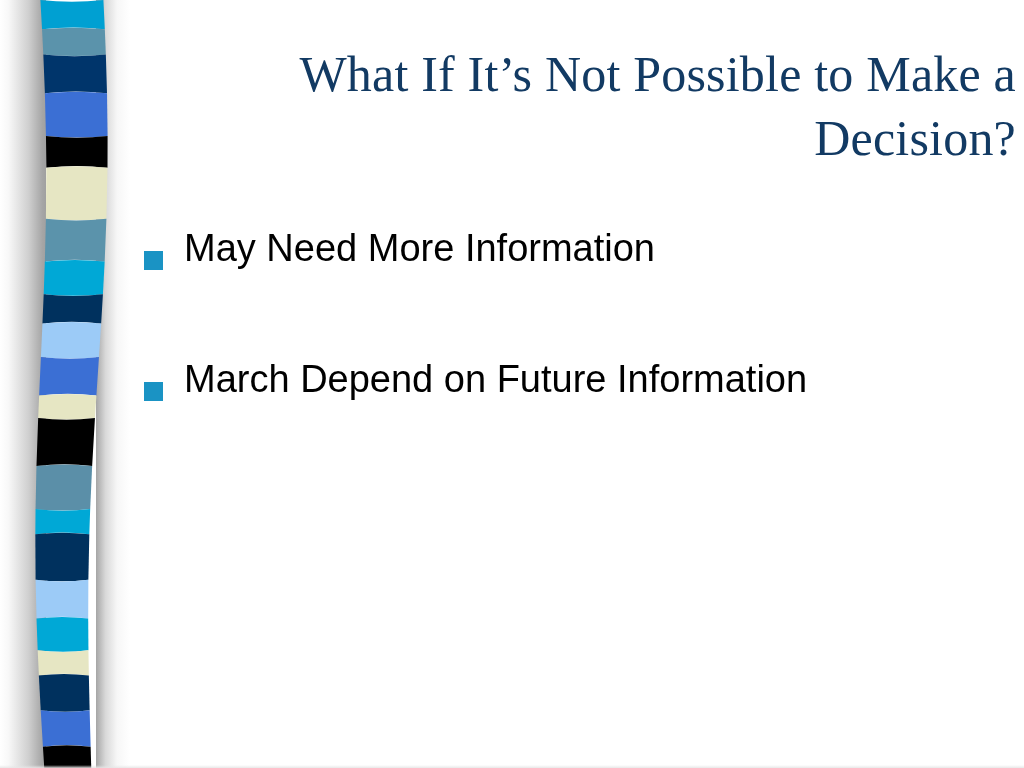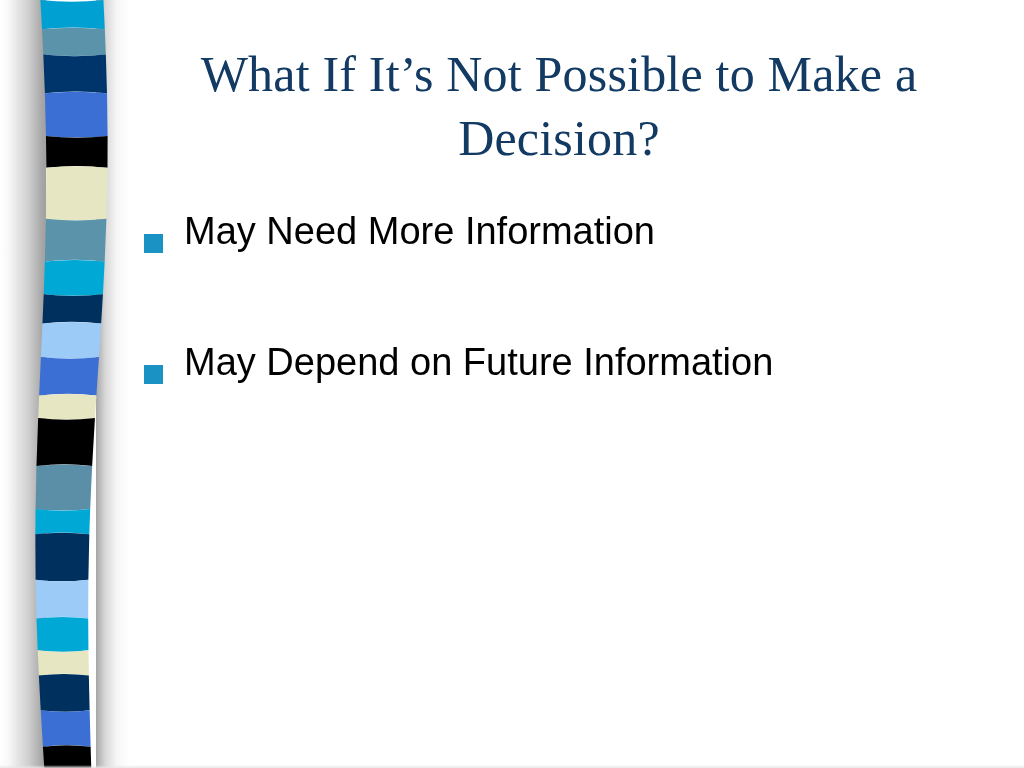--- a/index.html
+++ b/index.html
@@ -56,36 +56,36 @@
         rgba(255,255,255,0) 100%);
   }
   #ribbon-svg {
     position: absolute;
     left: 0; top: 0;
   }
 
   
   #title {
     position: absolute;
-    left: 119px;
+    left: 136px;
     top: 42px;
     width: 880px;
-    text-align: center;
+    text-align: right;
     font-family: "Liberation Serif", "DejaVu Serif", serif;
     font-size: 50px;
     line-height: 1.28;
     color: #123A63;
     letter-spacing: 0.2px;
   }
 
   
   #bullets {
     position: absolute;
     left: 144px;
-    top: 212px;
+    top: 229px;
     width: 860px;
   }
   .bullet-row {
     display: flex;
     align-items: flex-start;
     height: 131px;
   }
   .bullet-marker {
     flex: 0 0 auto;
     width: 19px;
@@ -152,19 +152,19 @@
   <div id="bullets">
 
     <div class="bullet-row">
       <span class="bullet-marker"></span>
       <span class="bullet-text">May Need More Information</span>
     </div>
 
 
     <div class="bullet-row">
       <span class="bullet-marker"></span>
-      <span class="bullet-text">May Depend on Future Information</span>
+      <span class="bullet-text">March Depend on Future Information</span>
     </div>
 
   </div>
 
   <div id="bottom-edge"></div>
 </div>
 
 </body></html>

